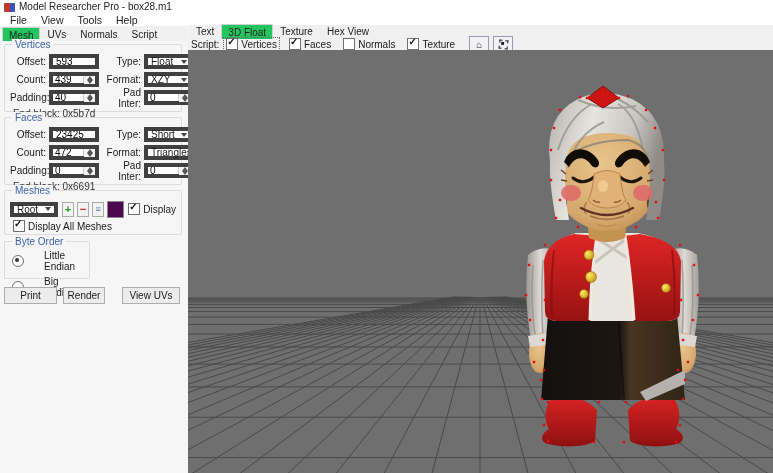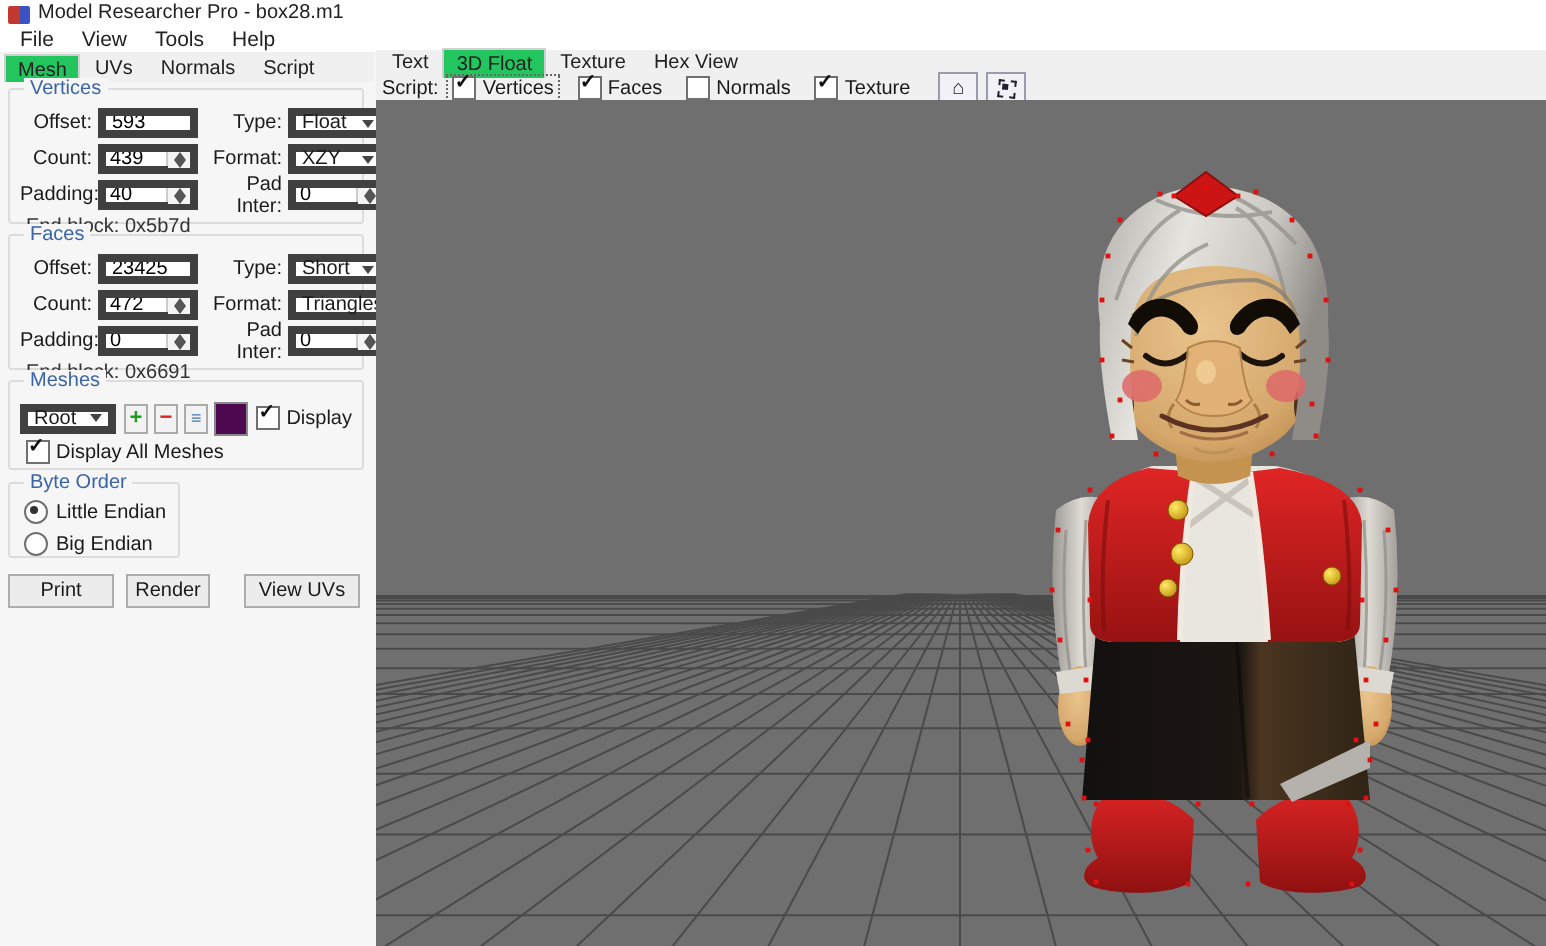--- a/index.html
+++ b/index.html
@@ -64,21 +64,21 @@
   #grp-invert{left:96px;top:200px;width:86px;height:38px;}
   .mesh-row{display:flex;align-items:center;margin:10px 5px 3px 5px;height:16px;}
   .mesh-row .combo{width:62px;margin-right:4px;}
   .sq-btn{width:16px;height:15px;border:1px solid #ababab;background:#f2f2f2;display:flex;align-items:center;justify-content:center;font-size:11px;font-weight:bold;margin-right:3px;box-sizing:border-box;}
   .sq-btn.add{color:#1d9f1d;}
   .sq-btn.rem{color:#d22;}
   .sq-btn.ren{color:#4a7ab5;font-size:9px;}
   #mesh-swatch{width:15px;height:15px;border:1px solid #888;margin-right:4px;flex:none;}
   .chk-label{display:flex;align-items:flex-end;font-size:10px;}
   .chk-label .cb{margin-right:3px;}
-  .radio-row{display:flex;align-items:center;margin:4px 0 0 7px;font-size:10px;}
+  .radio-row{display:flex;align-items:center;margin:4px 0 0 7px;font-size:10px;gap:16px;}
   .radio-row .rb{margin-right:4px;}
   #invert-opts{display:flex;align-items:center;margin:14px 0 0 7px;}
   #invert-opts .chk-label{margin-right:7px;}
   .btn{position:absolute;height:17px;background:#ececec;border:1px solid #adadad;font-size:10px;text-align:center;line-height:15px;box-sizing:border-box;}
   #btn-print{left:4px;top:246px;width:53px;}
   #btn-render{left:63px;top:246px;width:42px;}
   #btn-viewuvs{left:122px;top:246px;width:58px;}
   
   #viewport{position:absolute;left:188px;top:50px;width:585px;height:423px;background:#6f6f6f;}
   svg{display:block;}

